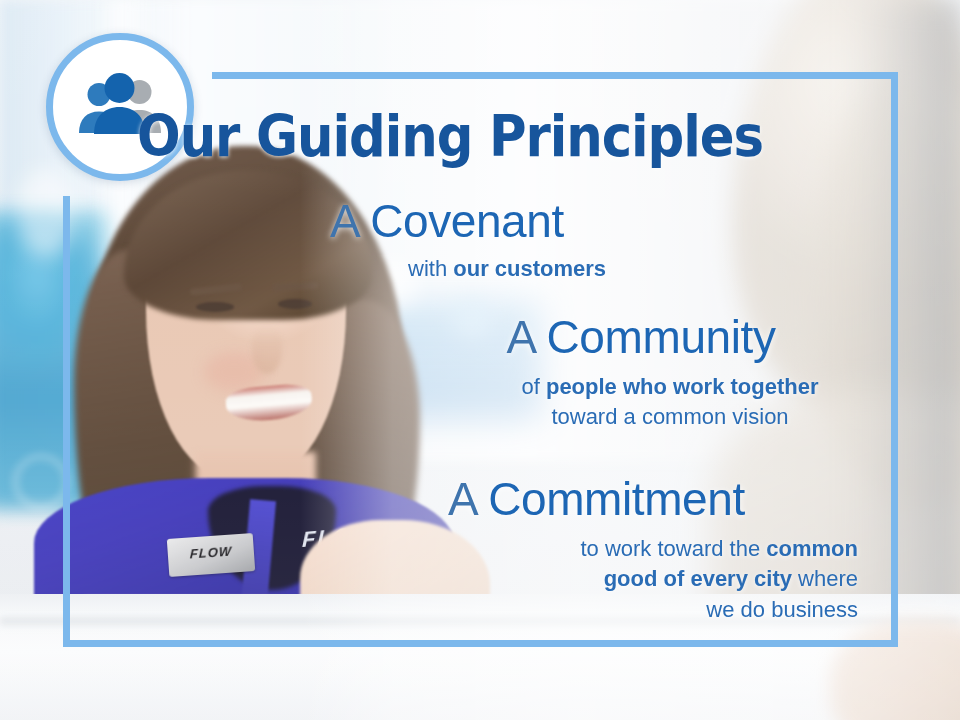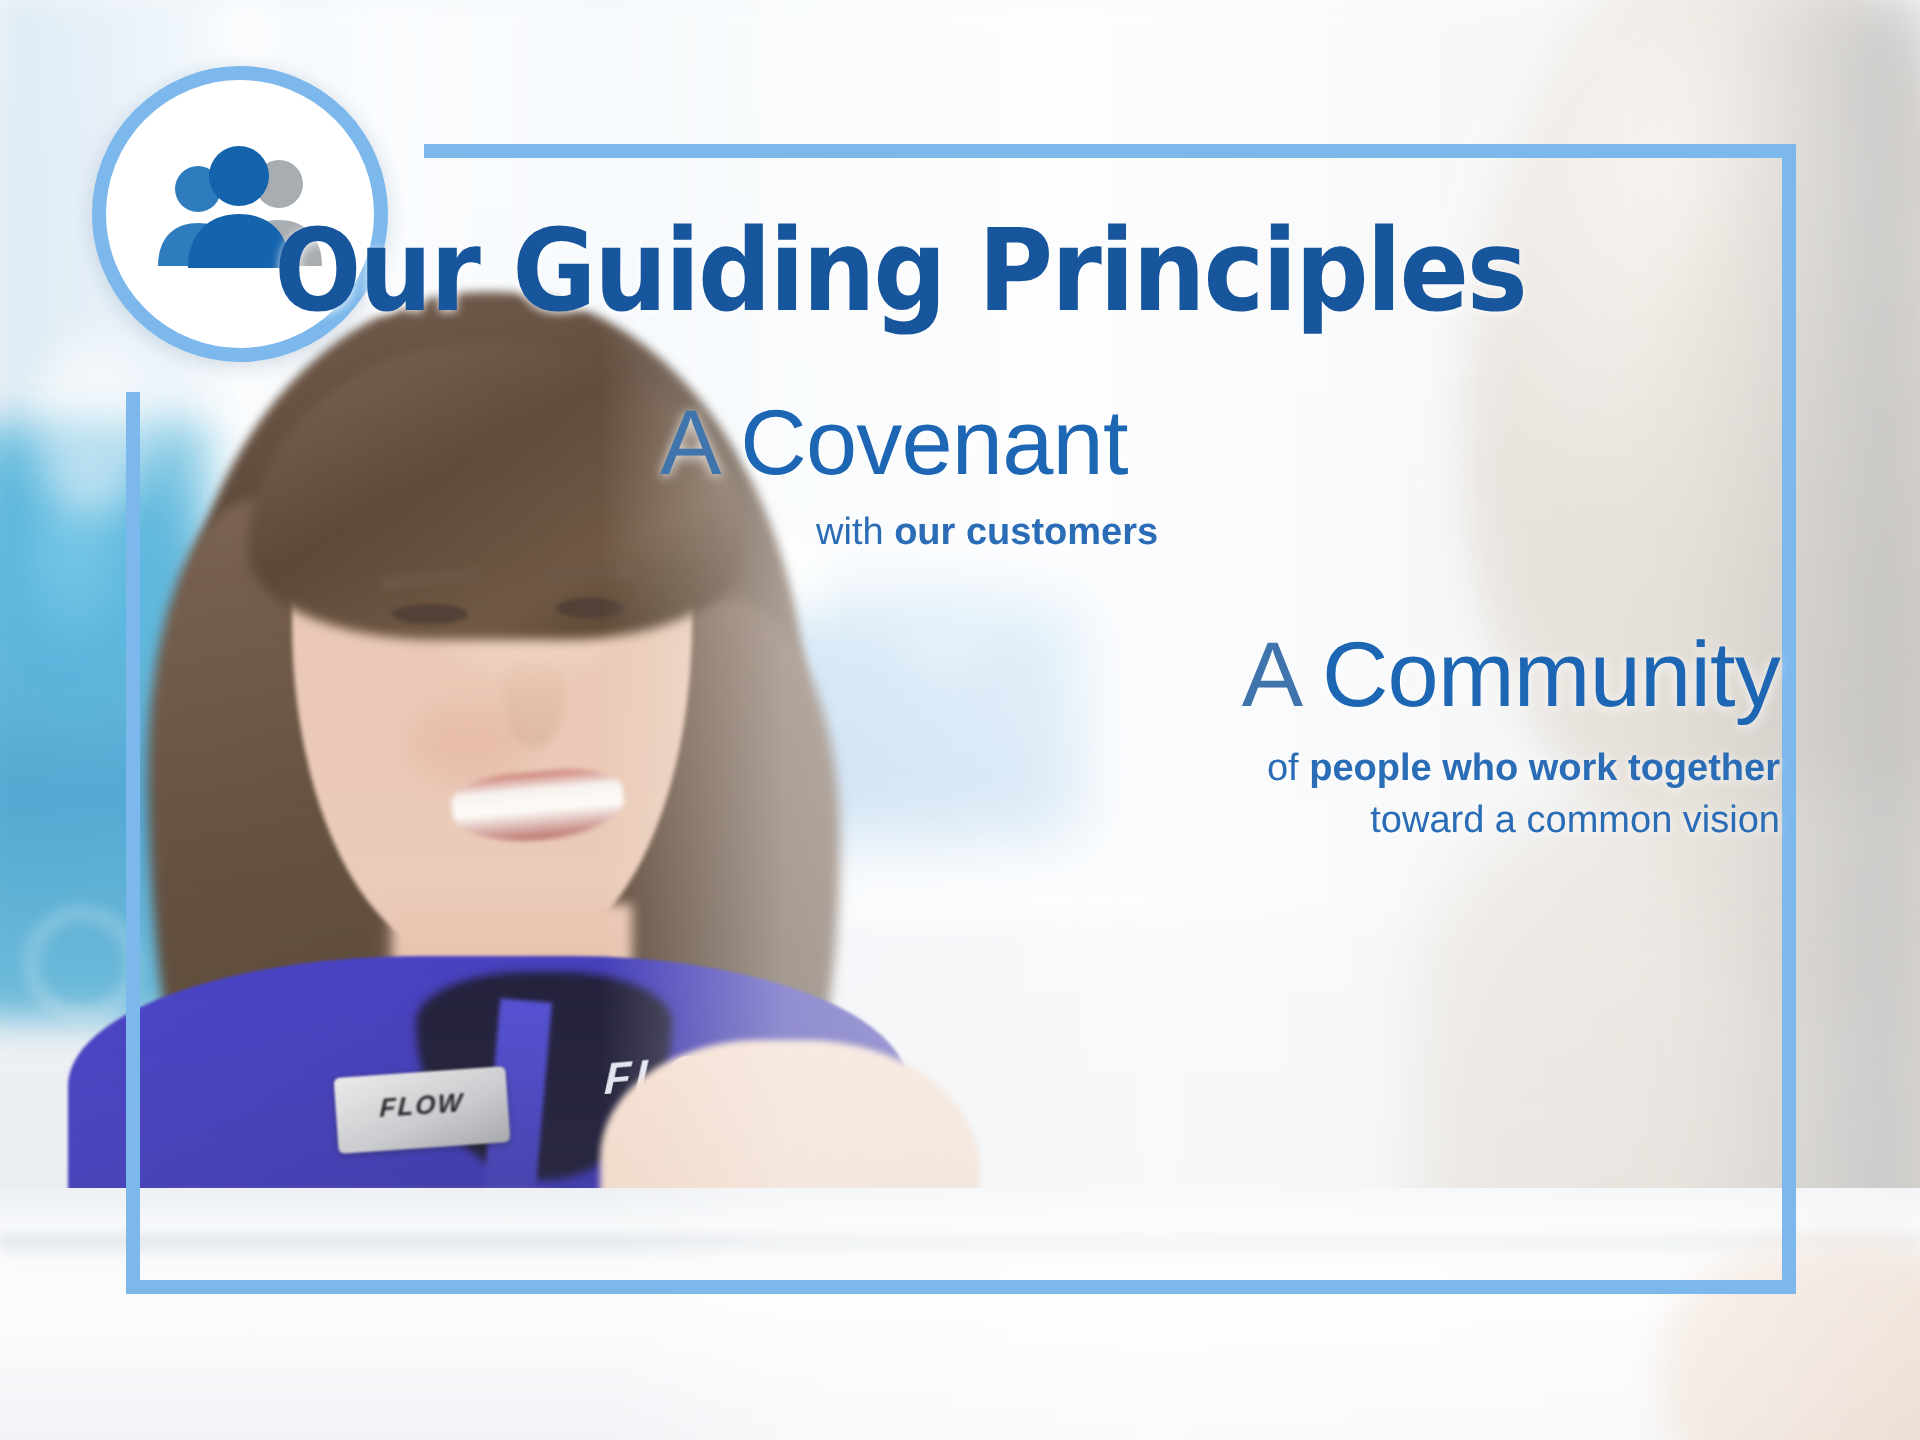--- a/index.html
+++ b/index.html
@@ -318,31 +318,31 @@
     color:#2e6db4;
     letter-spacing:-.4px;
     white-space:nowrap;
     text-shadow:0 1px 6px rgba(255,255,255,.9);
   }
   .p-title .lead { font-weight:400; color:#3f74ad; }
   .p-title .key  { font-weight:normal; color:#1d66b4; }
 
   .p-sub {
     font-family:"Liberation Sans", sans-serif;
-    font-size:19px;
+    font-size:22px;
     line-height:1.38;
     color:#2a6cb5;
     text-shadow:0 1px 5px rgba(255,255,255,.9);
   }
   .p-sub b { font-weight:bold; }
 
   .p1 { left:330px; top:182px; width:560px; text-align:left; }
   .p1 .p-sub { margin-top:8px; padding-left:78px; }
 
-  .p2 { left:330px; top:298px; width:560px; text-align:right; }
+  .p2 { left:330px; top:298px; width:560px; text-align:center; }
   .p2 .p-title { padding-left:62px; }
   .p2 .p-sub { margin-top:10px; padding-left:120px; }
 
   .p3 { left:330px; top:460px; width:560px; text-align:left; }
   .p3 .p-title { padding-left:118px; }
   .p3 .p-sub { margin-top:10px; padding-left:190px; text-align:right; width:540px; padding-right:12px; }
 </style>
 </head>
 <body>
 
@@ -440,15 +440,25 @@
     <div class="principle p2">
       <div class="p-title">
         <span class="lead">A </span><span class="key">Community</span>
       </div>
       <div class="p-sub">
         <span>of </span><b>people who work together</b><br>
         <span>toward a common vision</span>
       </div>
     </div>
 
+    <div class="principle p3">
+      <div class="p-title">
+        <span class="lead">A </span><span class="key">Commitment</span>
+      </div>
+      <div class="p-sub">
+        <span>to work toward the </span><b>common</b><br>
+        <b>good of every city</b><span> where</span><br>
+        <span>we do business</span>
+      </div>
+    </div>
 
   </div>
 </div>
 
 </body></html>

